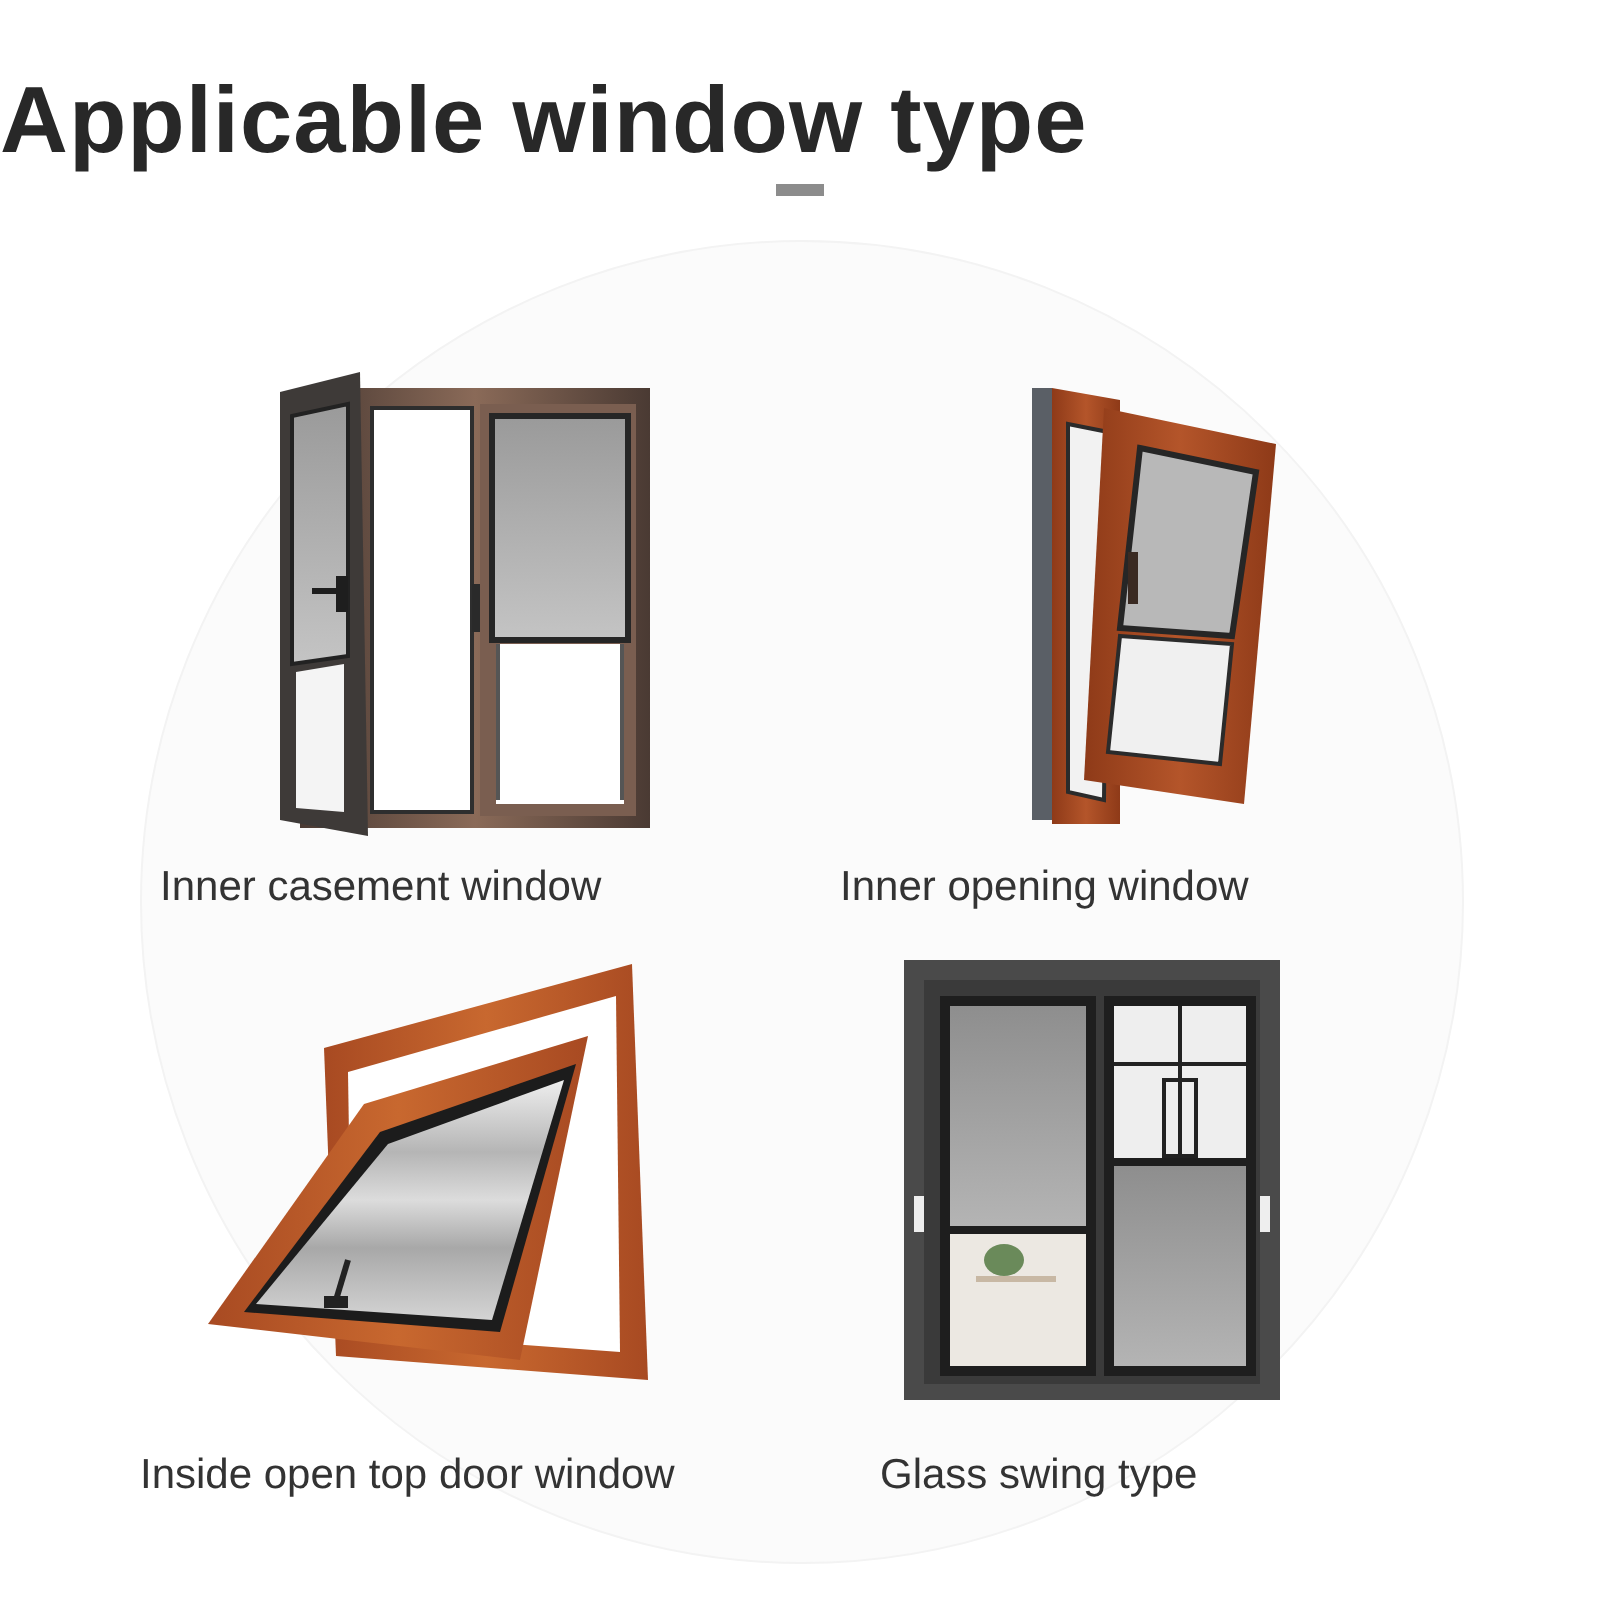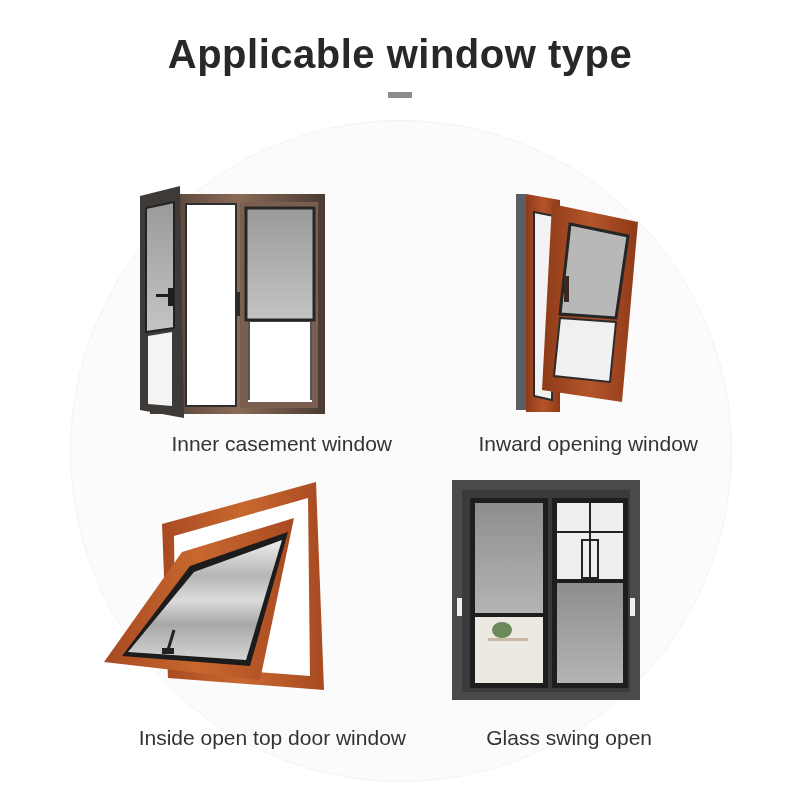--- a/index.html
+++ b/index.html
@@ -1,20 +1,20 @@
 <!DOCTYPE html>
 <html><head>
 <meta charset="utf-8">
 <style>
   html, body { margin:0; padding:0; background:#ffffff; }
   body { width:800px; height:800px; position:relative; overflow:hidden; font-family:"Liberation Sans", sans-serif; }
   .bg-circle { position:absolute; left:70px; top:120px; width:660px; height:660px; border-radius:50%; background:#fbfbfb; border:1px solid #f3f3f3; }
-  .title { position:absolute; top:32px; left:0; width:800px; text-align:center; font-size:40px; font-weight:bold; color:#282828; letter-spacing:0.5px; }
+  .title { position:absolute; top:32px; left:0; width:800px; text-align:left; font-size:47px; font-weight:bold; color:#282828; letter-spacing:0.5px; }
   .title-bar { position:absolute; top:92px; left:388px; width:24px; height:6px; background:#8c8c8c; }
-  .caption { position:absolute; font-size:21px; color:#333333; white-space:nowrap; text-align:right; }
+  .caption { position:absolute; font-size:21px; color:#333333; white-space:nowrap; text-align:left; }
   .illus { position:absolute; }
 </style>
 </head>
 <body>
 
 <div class="bg-circle"></div>
 
 <div class="title">Applicable window type</div>
 <div class="title-bar"></div>
 
@@ -58,21 +58,21 @@
   </defs>
   <rect x="4" y="4" width="10" height="216" fill="#5a5f66"></rect>
   <polygon points="14,4 48,10 48,222 14,222" fill="url(#wood)"></polygon>
   <polygon points="22,22 42,26 40,210 22,206" fill="#f2f2f2" stroke="#2b2b2b" stroke-width="2"></polygon>
 
   <polygon points="40,14 126,32 110,212 30,200" fill="url(#wood)"></polygon>
   <polygon points="58,34 116,46 104,128 48,124" fill="#b8b8b8" stroke="#262626" stroke-width="3"></polygon>
   <polygon points="48,128 104,132 98,192 42,186" fill="#f0f0f0" stroke="#2b2b2b" stroke-width="2"></polygon>
   <rect x="52" y="86" width="5" height="26" fill="#3a2a22"></rect>
 </svg>
-<div class="caption" style="left:420px;top:432px;width:278px;">Inward opening window</div>
+<div class="caption" style="left:420px;top:432px;width:278px;">Inner opening window</div>
 
 <svg class="illus" style="left:104px;top:480px;" width="225" height="220" viewBox="0 0 225 220">
   <defs>
     <linearGradient id="wood2" x1="0" x2="1">
       <stop offset="0" stop-color="#a84a22"></stop>
         <stop offset="0.5" stop-color="#c8682f"></stop>
         <stop offset="1" stop-color="#a84a22"></stop>
     </linearGradient>
     <linearGradient id="glass3" x1="0" y1="0" x2="0" y2="1">
       <stop offset="0" stop-color="#eeeeee"></stop>
@@ -112,13 +112,13 @@
   <rect x="5" y="118" width="5" height="18" fill="#eeeeee"></rect>
 
   <rect x="100" y="18" width="76" height="190" fill="#1e1e1e"></rect>
   <rect x="105" y="23" width="66" height="76" fill="#eeeeee"></rect>
   <line x1="138" y1="23" x2="138" y2="99" stroke="#222" stroke-width="2"></line>
   <line x1="105" y1="52" x2="171" y2="52" stroke="#222" stroke-width="2"></line>
   <rect x="130" y="60" width="16" height="38" fill="none" stroke="#222" stroke-width="2"></rect>
   <rect x="105" y="103" width="66" height="100" fill="url(#screen4)"></rect>
   <rect x="178" y="118" width="5" height="18" fill="#eeeeee"></rect>
 </svg>
-<div class="caption" style="left:440px;top:726px;width:212px;">Glass swing open</div>
+<div class="caption" style="left:440px;top:726px;width:212px;">Glass swing type</div>
 
 </body></html>

